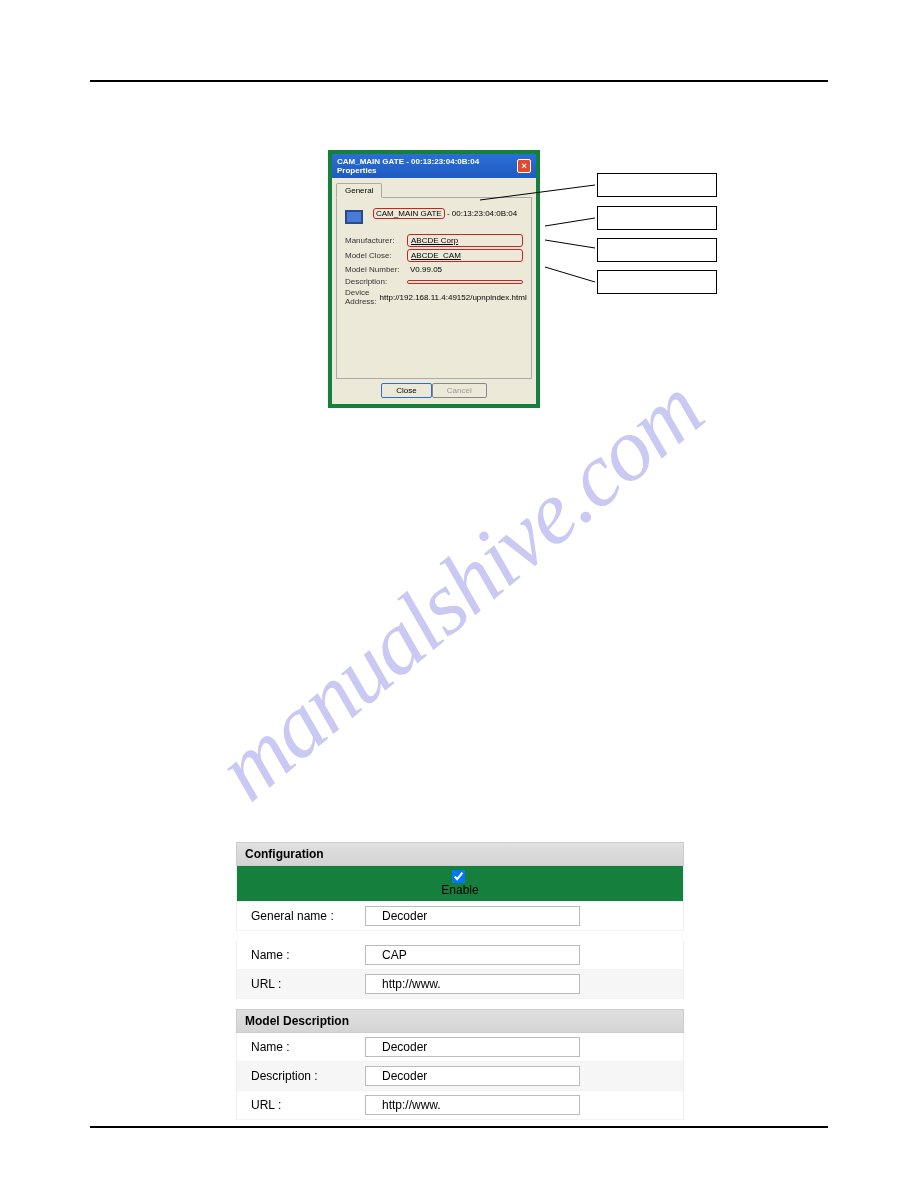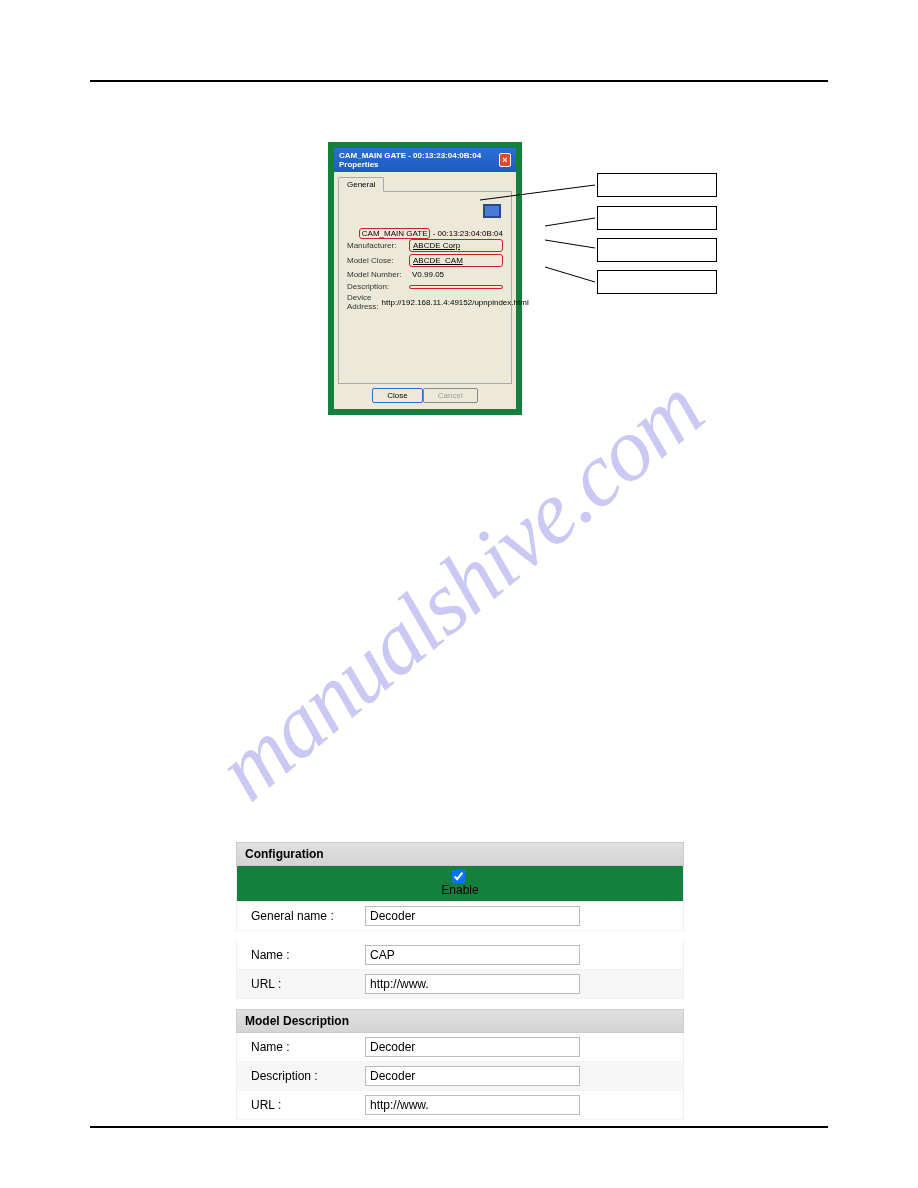--- a/index.html
+++ b/index.html
@@ -38,25 +38,25 @@
     font-family: "Times New Roman", serif;
     white-space: nowrap;
     pointer-events: none;
     z-index: 5;
     letter-spacing: -2px;
   }
 
   
   .dialog-wrap {
     position: absolute;
-    top: 142px;
+    top: 150px;
     left: 328px;
-    width: 194px;
+    width: 212px;
     background: #ece9d8;
-    border: 6px solid #15803d;
+    border: 4px solid #15803d;
     font-size: 8px;
   }
   .dialog-title {
     background: linear-gradient(to bottom, #2a6fd6, #1f5bc0);
     color: #fff;
     padding: 3px 5px;
     font-size: 8px;
     font-weight: bold;
     display: flex;
     justify-content: space-between;
@@ -119,23 +119,23 @@
     text-decoration: underline;
   }
   .title-highlight {
     border: 1px solid #c22;
     border-radius: 3px;
     padding: 0 2px;
     display: inline-block;
   }
   .icon-row {
     display: flex;
-    align-items: flex-end;
+    align-items: flex-start;
     gap: 8px;
-    flex-direction: column;
+    margin-bottom: 8px;
   }
   .tv-icon {
     width: 20px;
     height: 18px;
     position: relative;
   }
   .tv-icon .screen {
     width: 18px;
     height: 14px;
     border: 2px solid #2a4a8a;
@@ -222,21 +222,21 @@
     background: #15803d;
     flex-direction: column;
   }
   .form-label {
     width: 120px;
     font-size: 12px;
     padding-left: 6px;
   }
   .form-input {
     border: 1px solid #bbb;
-    padding: 2px 4px;
+    padding: 2px 16px;
     font-size: 12px;
     width: 215px;
     height: 20px;
   }
   .chk {
     margin-right: 4px;
   }
 </style>
 </head>
 <body>

